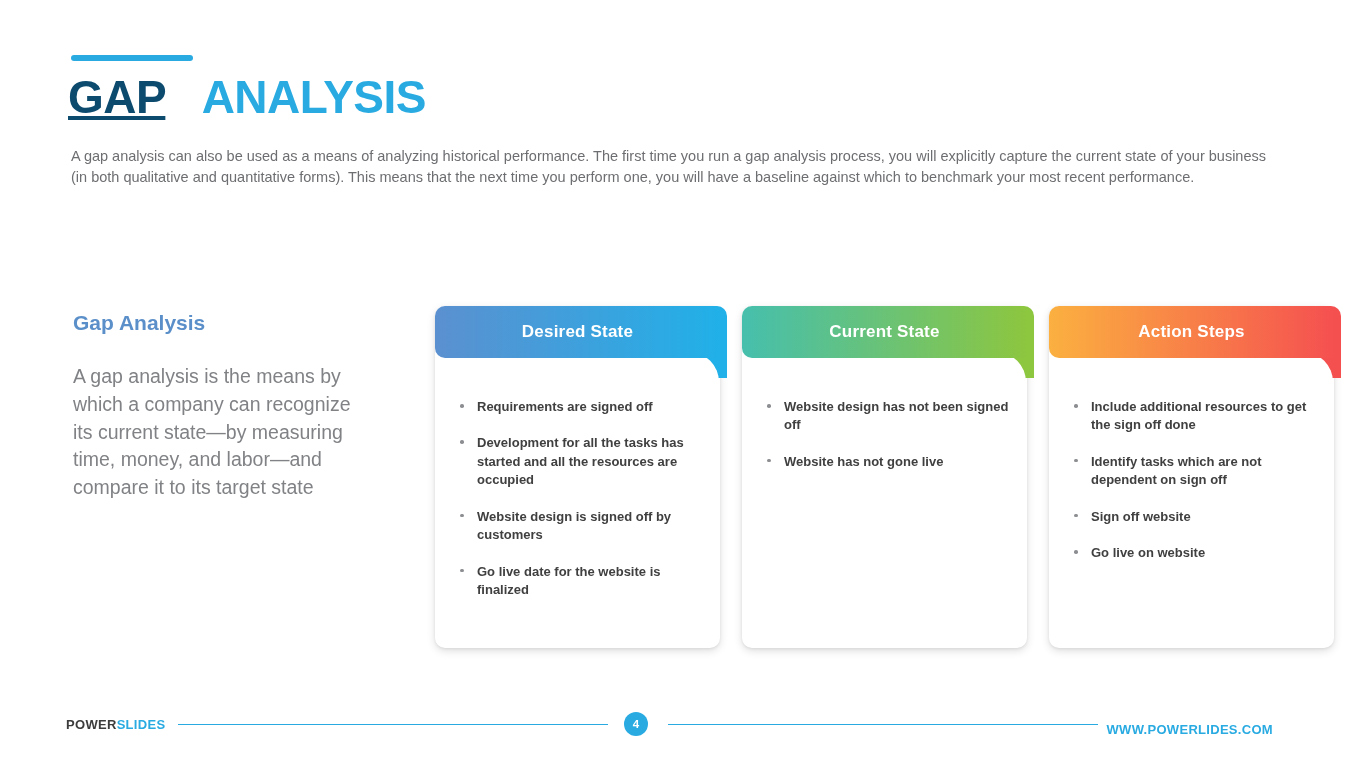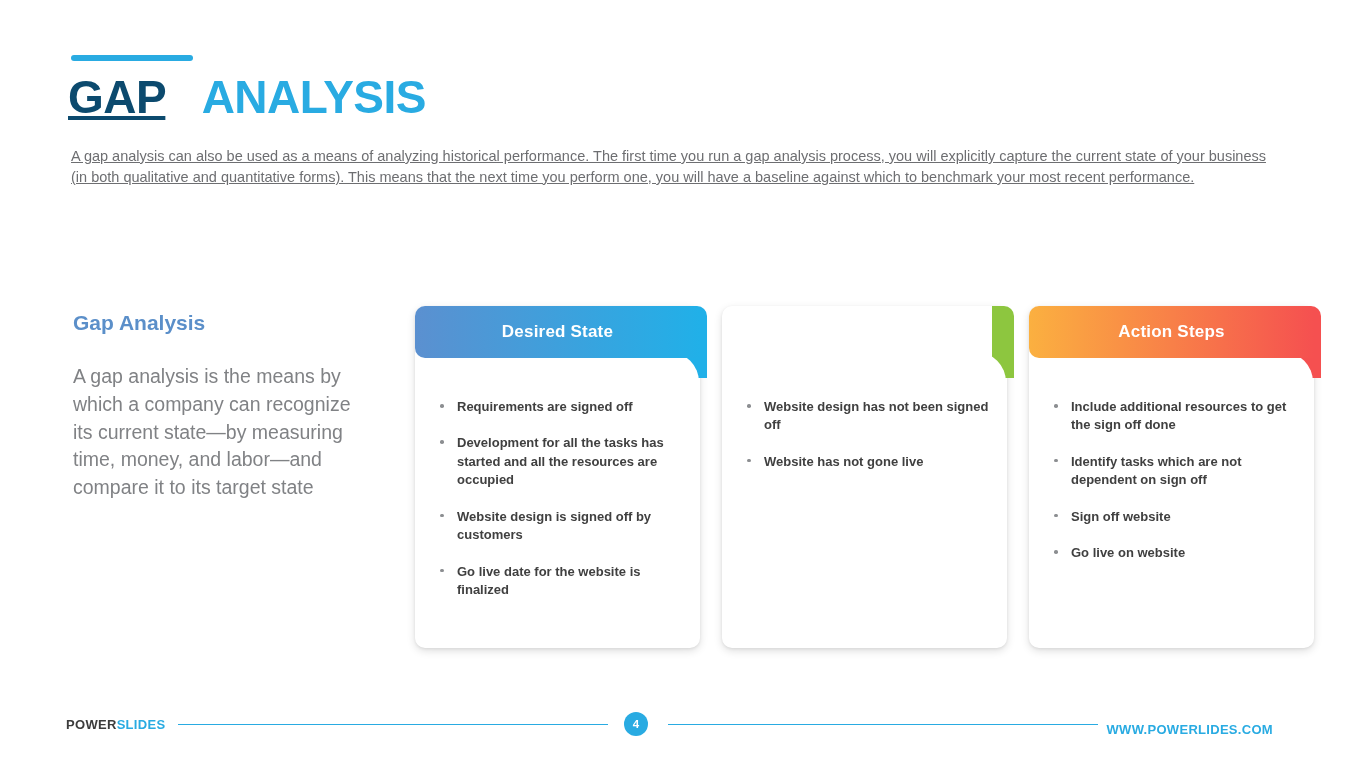--- a/index.html
+++ b/index.html
@@ -45,21 +45,20 @@
 
   .intro {
     position: absolute;
     left: 71px;
     top: 146px;
     width: 1212px;
     font-size: 14.5px;
     line-height: 1.44;
     color: #6d6e71;
     text-align: left;
-    text-decoration: underline;
   }
 
   
   .left-col {
     position: absolute;
     left: 73px;
     top: 310px;
     width: 300px;
   }
   .left-heading {
@@ -71,21 +70,21 @@
   }
   .left-body {
     font-size: 19.5px;
     line-height: 1.42;
     color: #808285;
   }
 
   
   .cards {
     position: absolute;
-    left: 415px;
+    left: 435px;
     top: 306px;
     width: 900px;
     height: 342px;
     display: flex;
     gap: 22px;
   }
 
   .card {
     position: relative;
     width: 285px;
@@ -280,20 +279,23 @@
           <li class="bullet-item">
             <span class="bullet-dot"></span>
             <span>Go live date for the website is finalized</span>
           </li>
         </ul>
       </div>
     </div>
 
     <div class="card">
       <div class="ribbon-tail" style="background: rgb(141, 198, 63);"></div>
+      <div class="card-header" style="background: linear-gradient(to right, rgb(70, 191, 173), rgb(141, 198, 63));">
+        <span class="card-header-title">Current State</span>
+      </div>
       <div class="card-body">
         <ul class="bullet-list">
           <li class="bullet-item">
             <span class="bullet-dot"></span>
             <span>Website design has not been signed off</span>
           </li>
           <li class="bullet-item">
             <span class="bullet-dot"></span>
             <span>Website has not gone live</span>
           </li>

